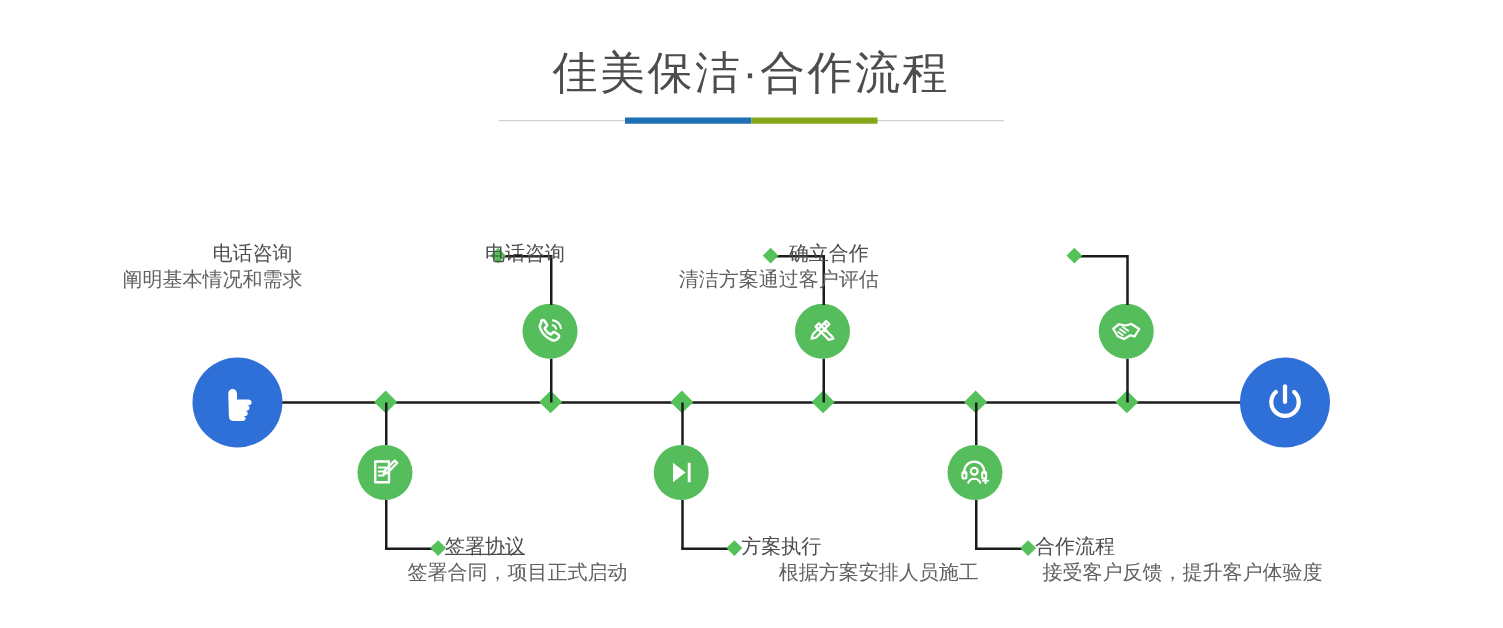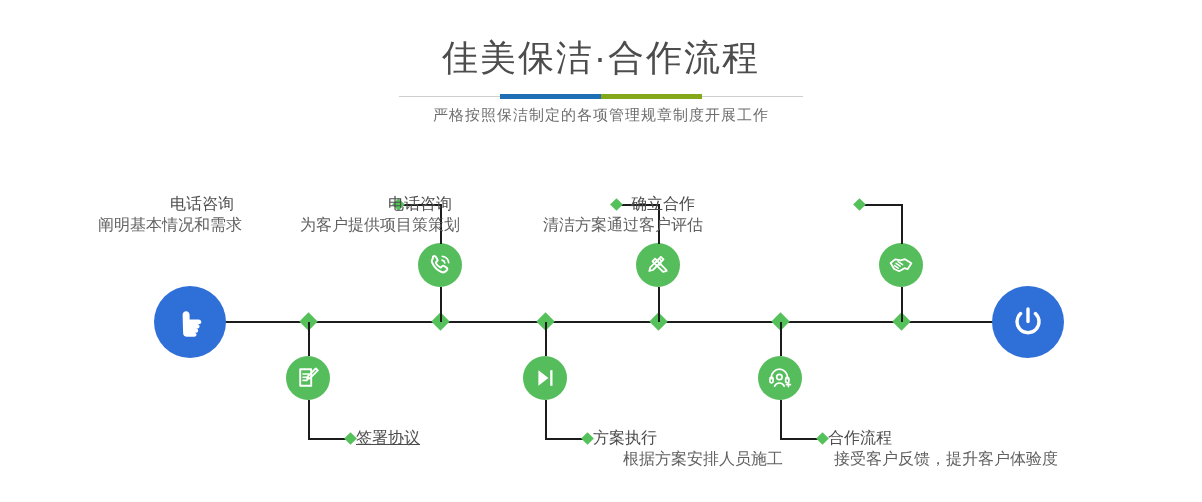--- a/index.html
+++ b/index.html
@@ -103,21 +103,20 @@
 
 <div id="header">
   <div id="page-title">佳美保洁·合作流程</div>
 
   <div id="divider">
     <div class="rule"></div>
     <div class="seg-blue"></div>
     <div class="seg-green"></div>
   </div>
 
-  <div id="page-subtitle">严格按照保洁制定的各项管理规章制度开展工作</div>
 </div>
 
 <div id="timeline">
 
   <div id="axis"></div>
 
   <div class="endpoint" id="endpoint-start">
     <span>
       <svg width="40" height="40" viewBox="0 0 40 40" aria-hidden="true">
         <path fill="#ffffff" d="M12.6 13.0c0-2.1 1.6-3.8 3.5-3.8s3.5 1.7 3.5 3.8v4.6h9.0c1.5 0 2.7 1.0 2.7 2.3 0 1.3-1.2 2.3-2.7 2.3h-1.3c1.3 0.1 2.3 1.0 2.3 2.2 0 1.2-1.1 2.2-2.5 2.2h-1.0c1.2 0.1 2.1 1.0 2.1 2.1 0 1.2-1.1 2.1-2.4 2.1h-1.1c1.0 0.2 1.8 1.0 1.8 2.0 0 1.1-1.0 2.0-2.3 2.0h-7.0c-2.8 0-4.1-1.3-4.1-4.0z"></path>
@@ -161,39 +160,39 @@
         <line x1="8.0" y1="12.2" x2="13.6" y2="12.2" stroke="#ffffff" stroke-width="1.6" stroke-linecap="round"></line>
         <line x1="8.0" y1="15.4" x2="12.0" y2="15.4" stroke="#ffffff" stroke-width="1.6" stroke-linecap="round"></line>
         <path fill="none" stroke="#ffffff" stroke-width="1.9" stroke-linejoin="round" d="M20.8 3.4l2.0 2.0-8.0 8.0-2.7 0.7 0.7-2.7z"></path>
       </svg>
     </span>
   </div>
   <div class="elbow-v" style="left:308px; top:400px; height:39px;"></div>
   <div class="elbow-h" style="left:308px; top:438px; width:41px;"></div>
   <div class="tip" style="left:346px; top:434px;"></div>
   <div class="step-label align-left" style="left:356px; top:428px;text-decoration:underline;">签署协议</div>
+  <div class="step-desc align-left" style="left:326px; top:450px;">签署合同，项目正式启动</div>
 
   <div class="node" style="left:652px; top:315px;"></div>
   <div class="stem" style="left:658px; top:287px; height:35px;"></div>
   <div class="badge" style="left:636px; top:243px;">
     <span>
       <svg width="26" height="26" viewBox="0 0 26 26" aria-hidden="true">
         <path fill="none" stroke="#ffffff" stroke-width="1.8" stroke-linejoin="round" d="M4.3 19.0l1.0-3.6 10.6-10.6 2.6 2.6-10.6 10.6z"></path>
         <line x1="14.2" y1="6.6" x2="16.8" y2="9.2" stroke="#ffffff" stroke-width="1.5"></line>
         <path fill="none" stroke="#ffffff" stroke-width="1.8" stroke-linejoin="round" d="M21.7 18.9l-3.6 1.0L7.5 9.3l2.6-2.6 10.6 10.6z"></path>
         <line x1="11.2" y1="10.6" x2="13.4" y2="8.4" stroke="#ffffff" stroke-width="1.4"></line>
         <line x1="14.2" y1="13.6" x2="16.4" y2="11.4" stroke="#ffffff" stroke-width="1.4"></line>
       </svg>
     </span>
   </div>
   <div class="elbow-v" style="left:658px; top:204px; height:40px;"></div>
   <div class="elbow-h" style="left:618px; top:204px; width:41px;"></div>
   <div class="tip" style="left:612px; top:200px;"></div>
   <div class="step-label align-right" style="right:596px; top:194px;">电话咨询</div>
-  <div class="step-desc align-right" style="right:588px; top:216px;">为客户提供项目策策划</div>
 
   <div class="node" style="left:539px; top:315px;"></div>
   <div class="stem" style="left:545px; top:322px; height:34px;"></div>
   <div class="badge" style="left:523px; top:356px;">
     <span>
       <svg width="26" height="26" viewBox="0 0 26 26" aria-hidden="true">
         <path fill="#ffffff" d="M6.4 5.2l10.0 7.8-10.0 7.8z"></path>
         <rect x="18.2" y="5.2" width="2.3" height="15.6" fill="#ffffff"></rect>
       </svg>
     </span>

